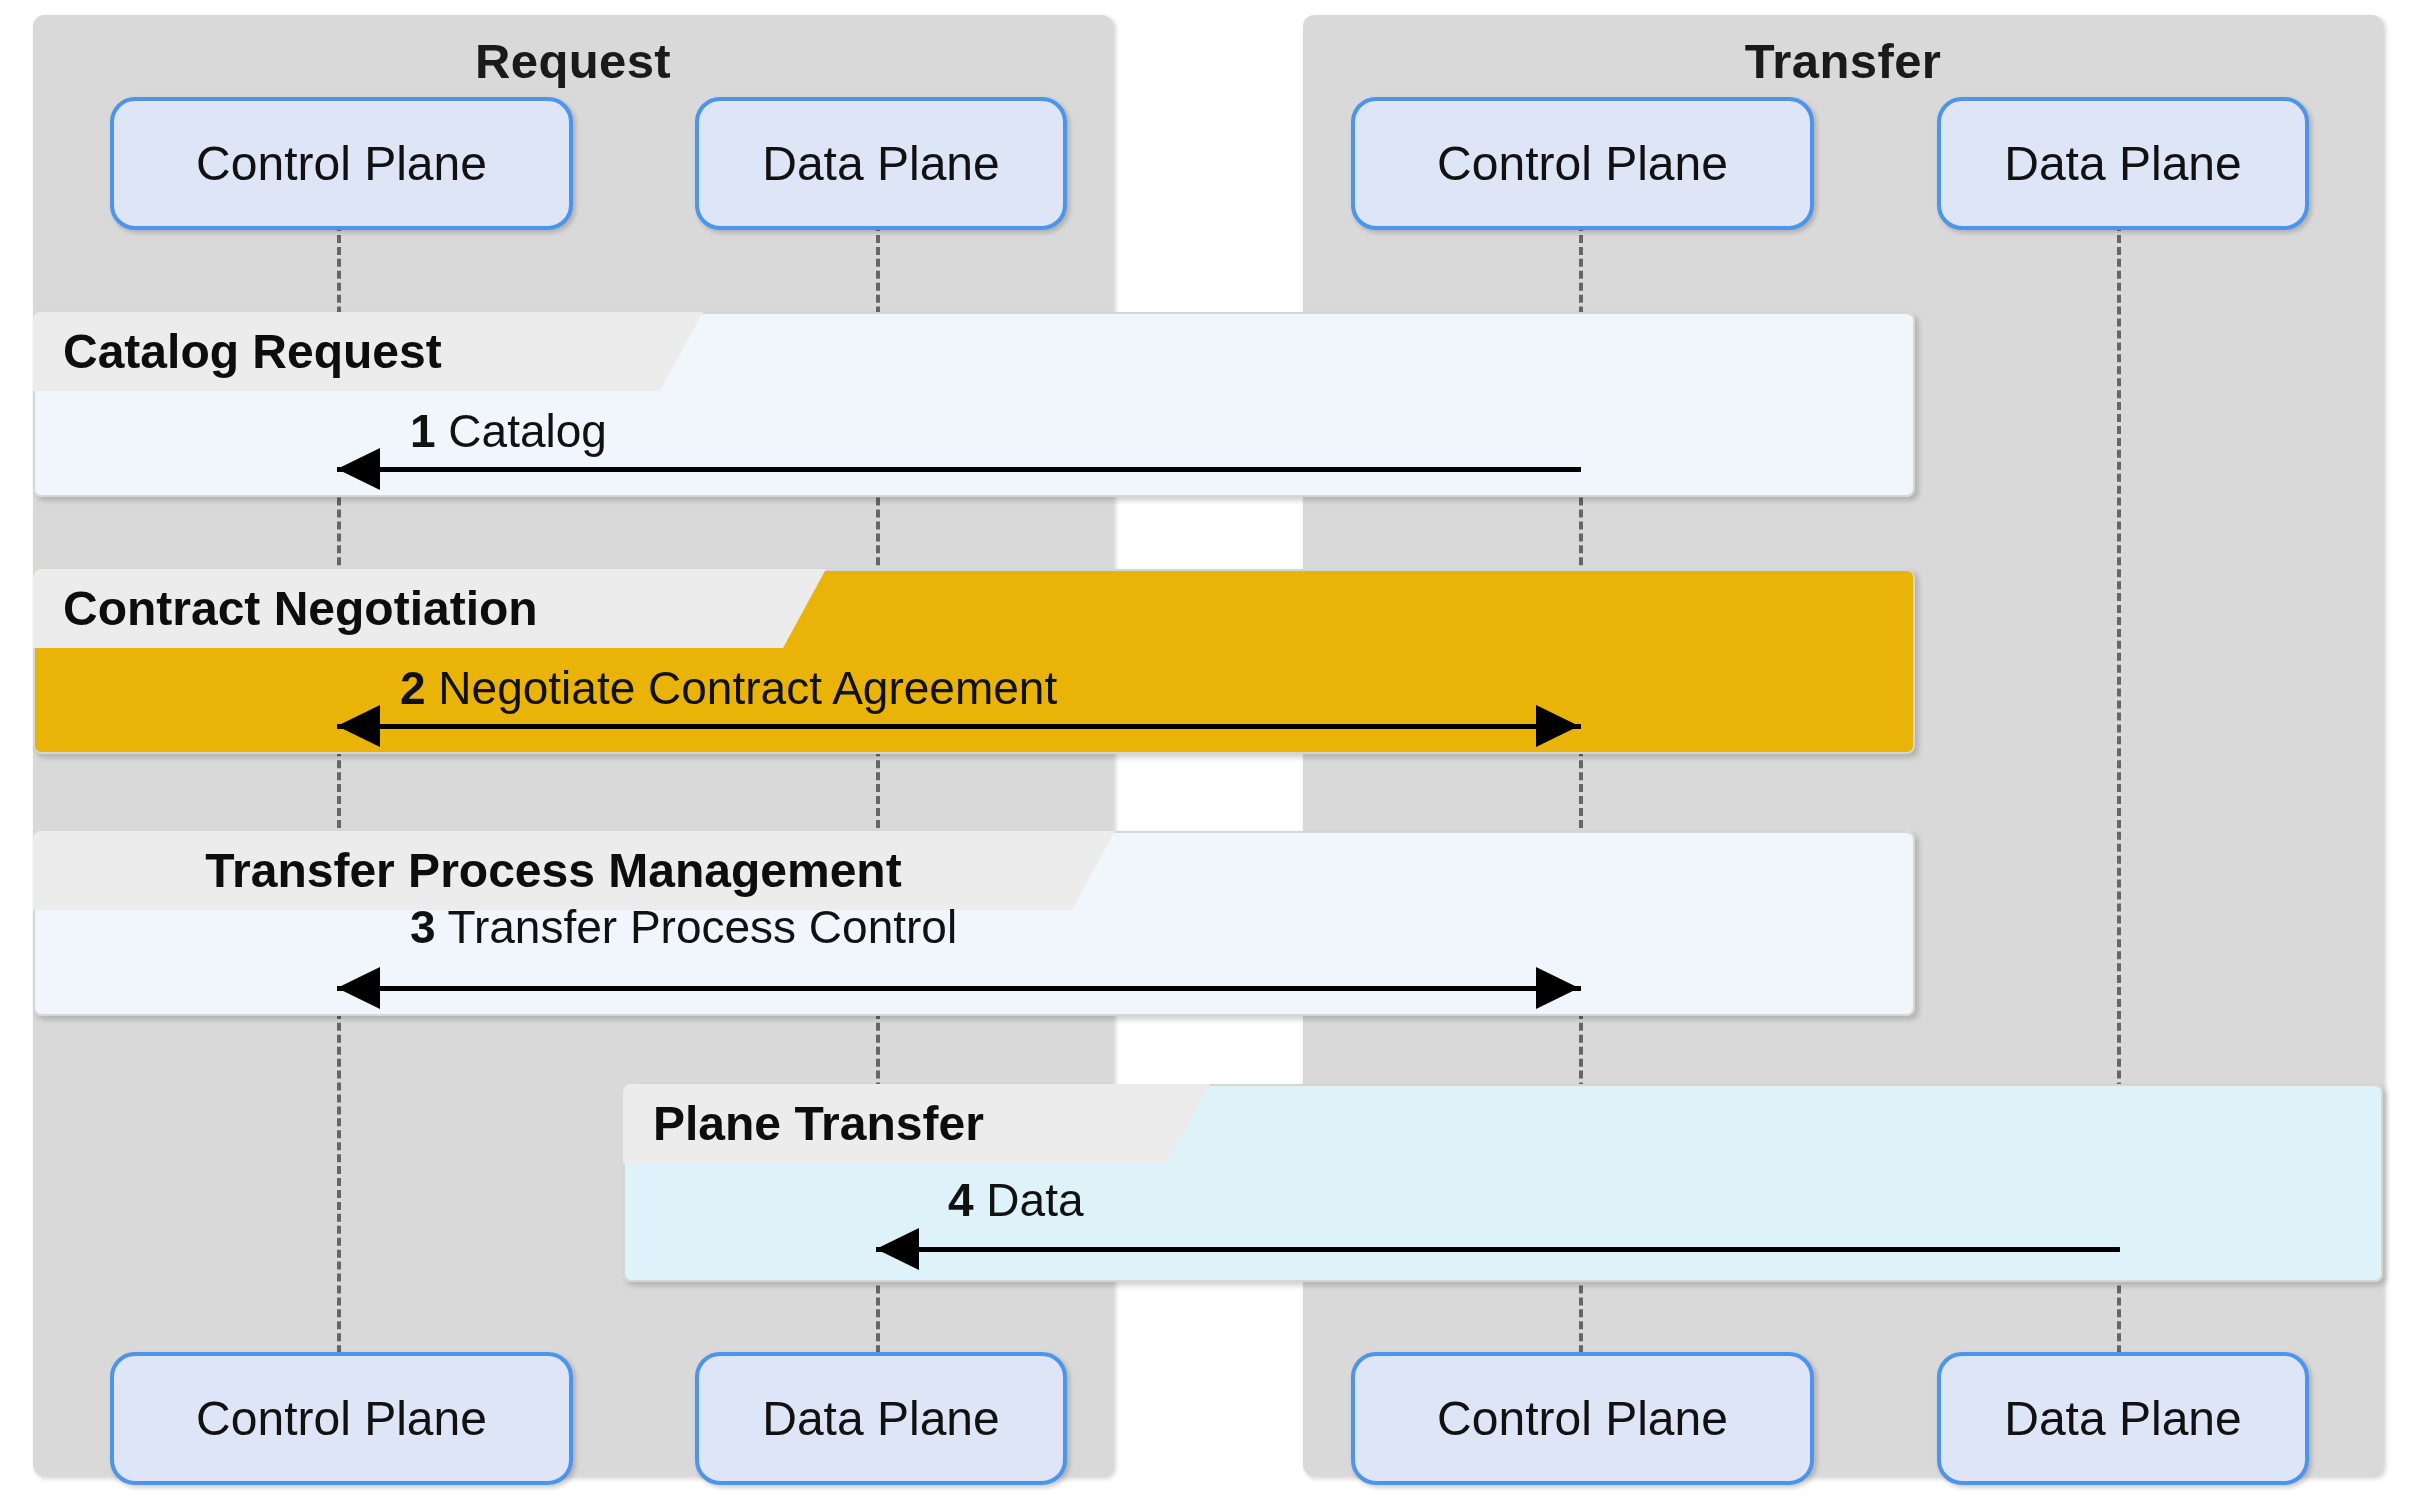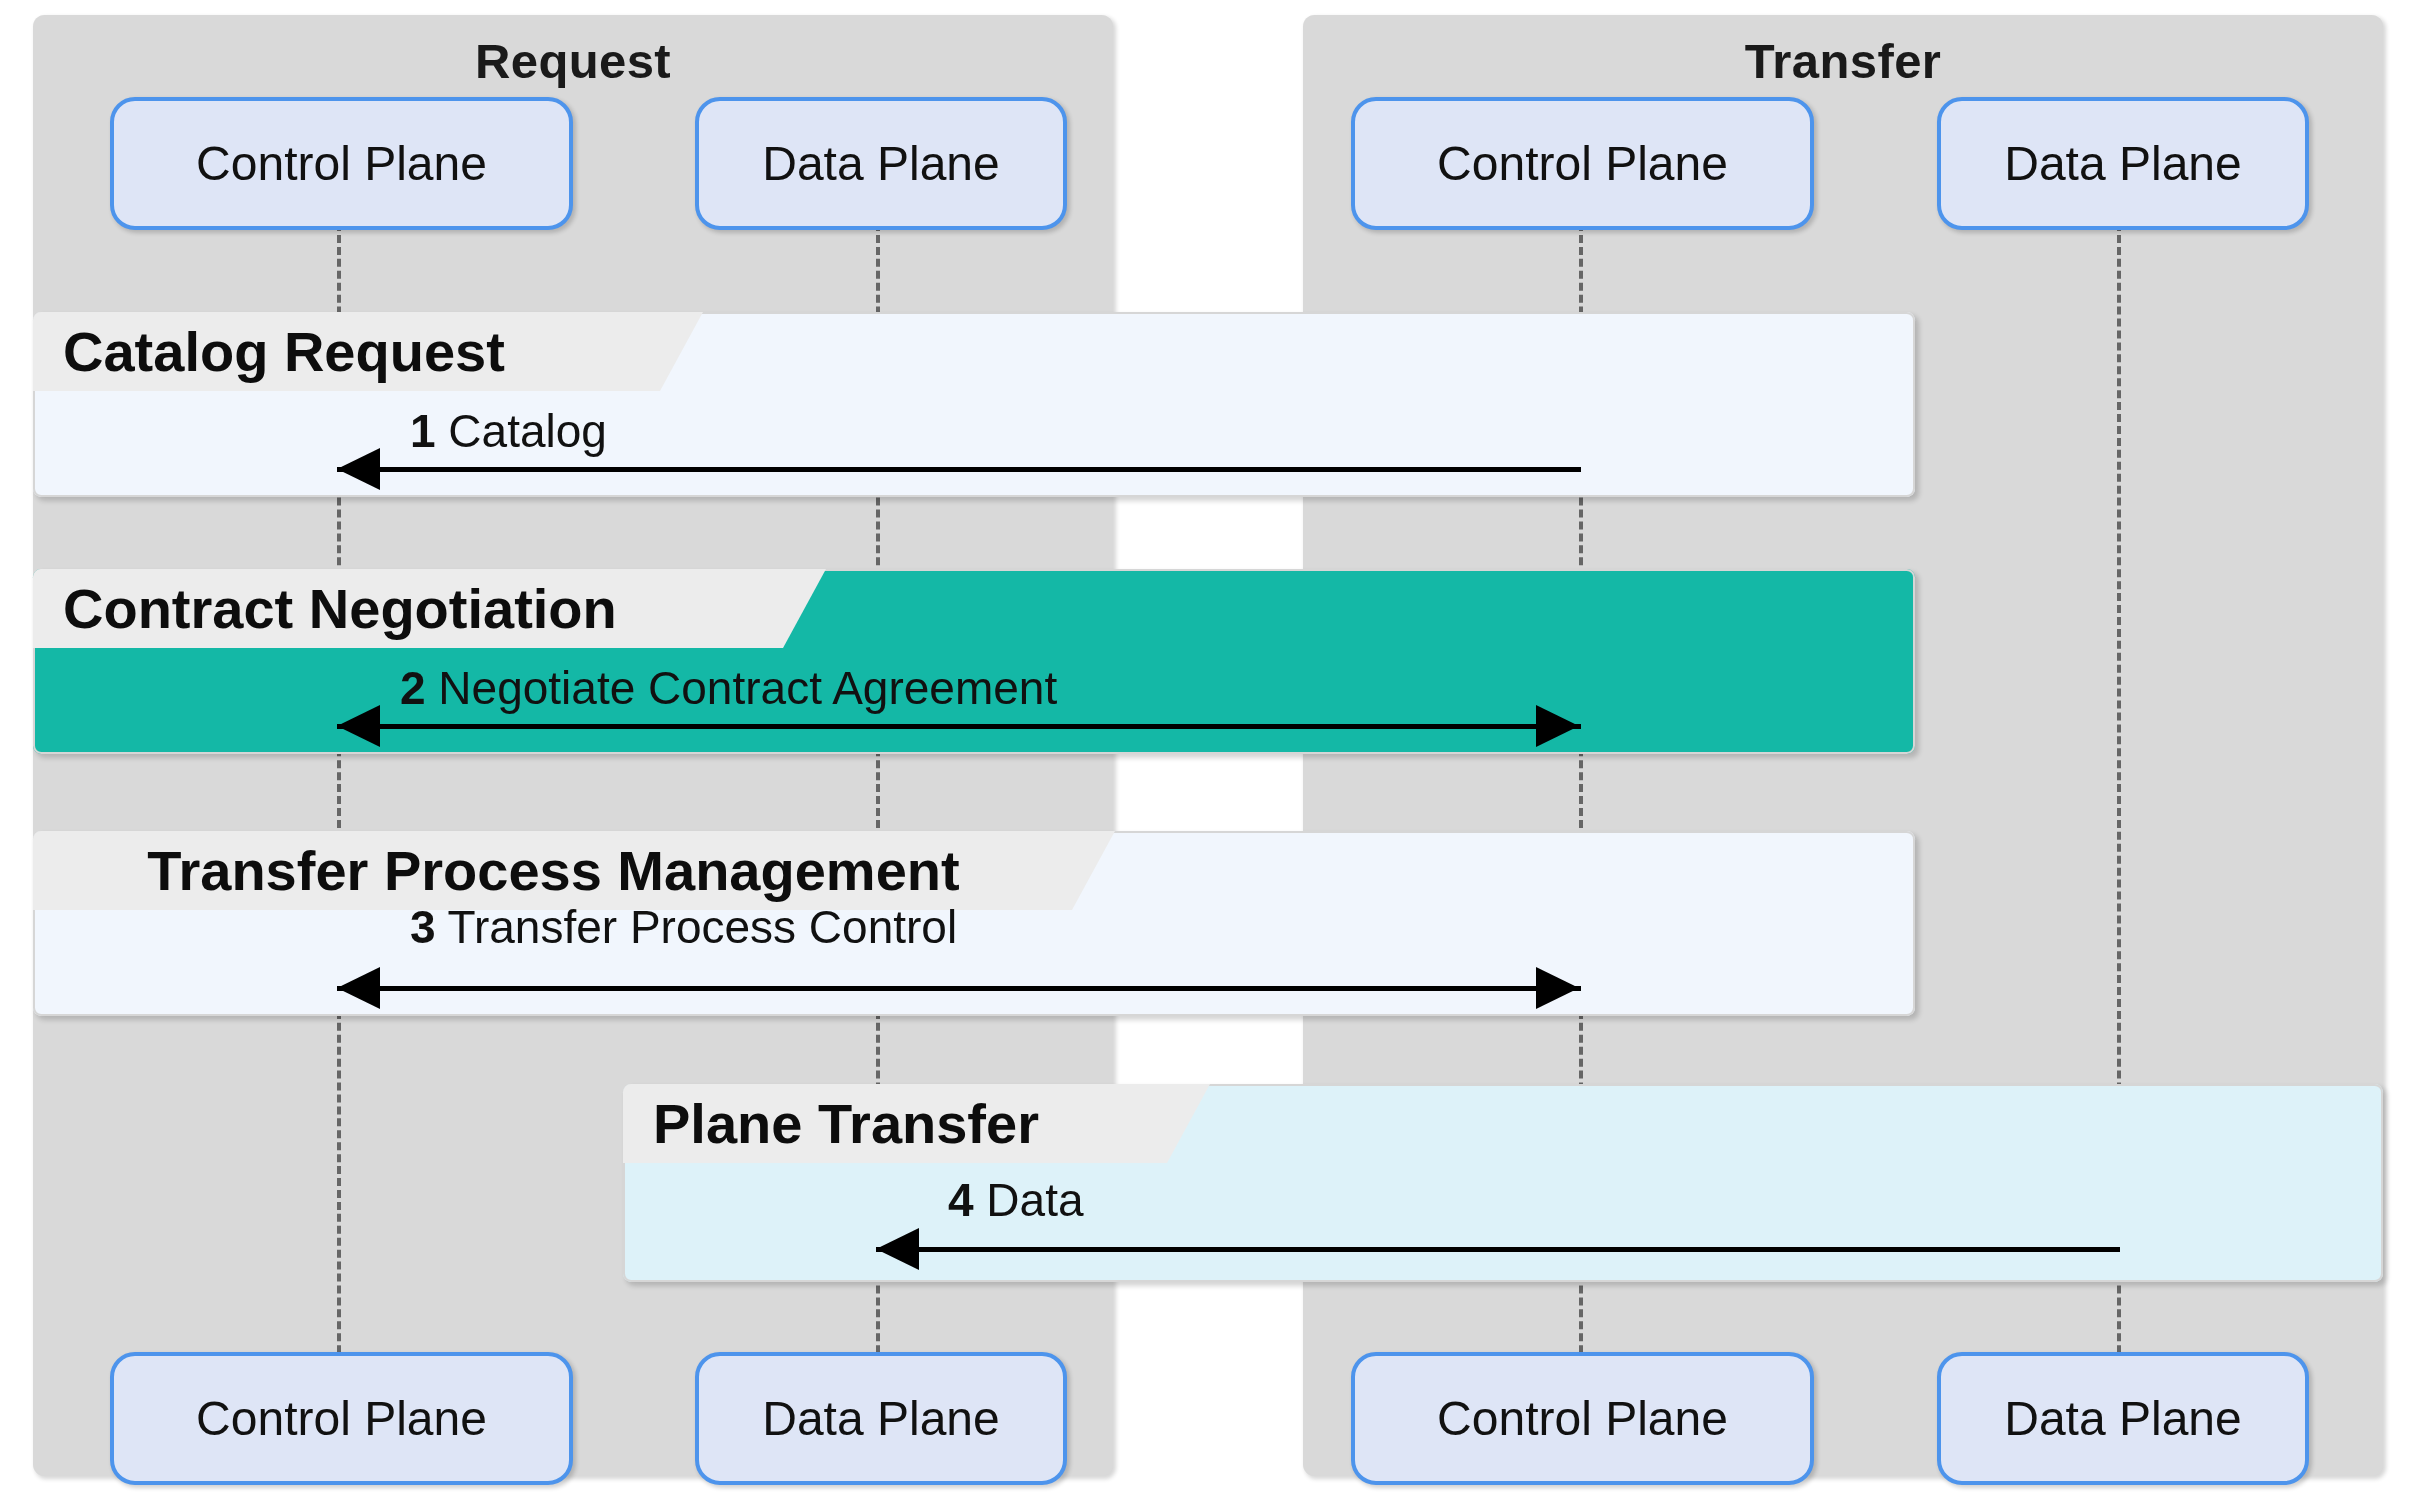--- a/index.html
+++ b/index.html
@@ -26,21 +26,21 @@
 
   
   .frag{position:absolute;border-radius:8.2px;
         box-shadow:3.3px 3.3px 5px rgba(0,0,0,0.17);}
   .frag-body{position:absolute;left:0;top:0;width:100%;height:100%;
              border-radius:8.2px;border:2.5px solid #d6d6d6;box-sizing:border-box;}
   .frag-tab{position:absolute;left:0;top:0;height:79px;background:#ececec;
             border-right:none;display:flex;align-items:center;
             box-sizing:border-box;padding:0 28px 0 30px;
             border-top-left-radius:8.2px;}
-  .frag-tab span{font-size:56px;font-weight:bold;color:#0d0d0d;white-space:nowrap;}
+  .frag-tab span{font-size:48px;font-weight:bold;color:#0d0d0d;white-space:nowrap;}
   .frag-tab-notch{position:absolute;top:0;height:79px;width:43px;
                   background:#ececec;}
 
   
   .msg-line{position:absolute;height:0;border-top:5px solid #000;}
   .arrowhead{position:absolute;width:0;height:0;}
   .arrow-left{border-top:21.4px solid transparent;border-bottom:21.4px solid transparent;
               border-right:43px solid #000;}
   .arrow-right{border-top:21.4px solid transparent;border-bottom:21.4px solid transparent;
                border-left:43px solid #000;}
@@ -72,21 +72,21 @@
     </div>
     <div class="frag-tab-notch" style="left:627px;clip-path:polygon(0 0,100% 0,0 100%);"></div>
   </div>
 
   <div class="msg-line" style="left:337px;top:467px;width:1244px;"></div>
   <div class="arrowhead arrow-left" style="left:337px;top:448px;"></div>
   <div class="msg-label">
     <span style="position:absolute;left:410px;top:404px;white-space:nowrap;"><b>1</b> Catalog</span>
   </div>
 
-  <div class="frag" style="left:33px;top:569px;width:1882px;height:185px;background:#14b8a6;">
+  <div class="frag" style="left:33px;top:569px;width:1882px;height:185px;background:#eab308;">
     <div class="frag-body"></div>
     <div class="frag-tab" style="width:750px;">
       <span>Contract Negotiation</span>
     </div>
     <div class="frag-tab-notch" style="left:750px;clip-path:polygon(0 0,100% 0,0 100%);"></div>
   </div>
 
   <div class="msg-line" style="left:337px;top:724px;width:1244px;"></div>
   <div class="arrowhead arrow-left" style="left:337px;top:705px;"></div>
   <div class="arrowhead arrow-right" style="left:1536px;top:705px;"></div>

